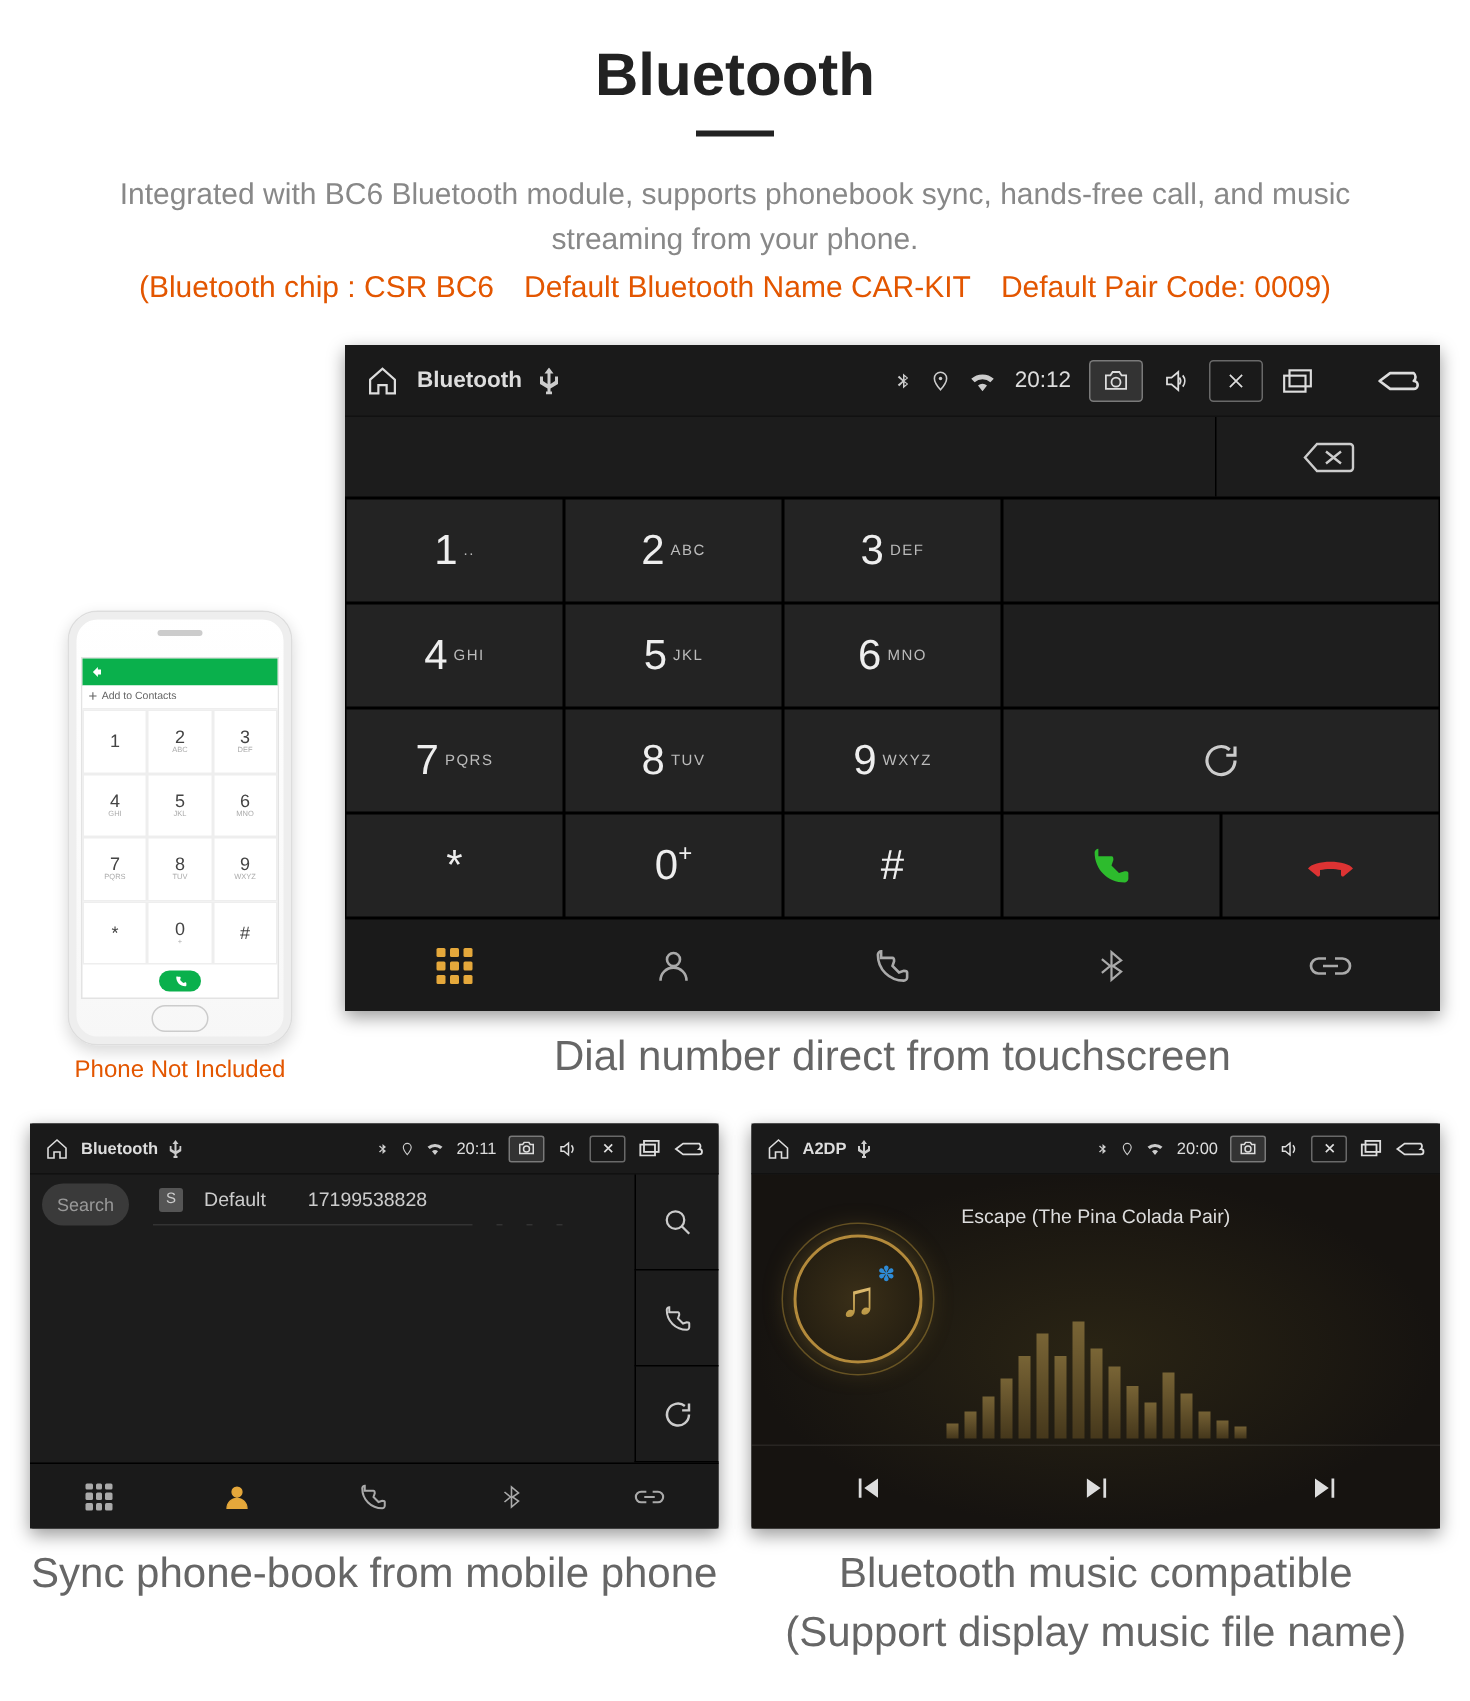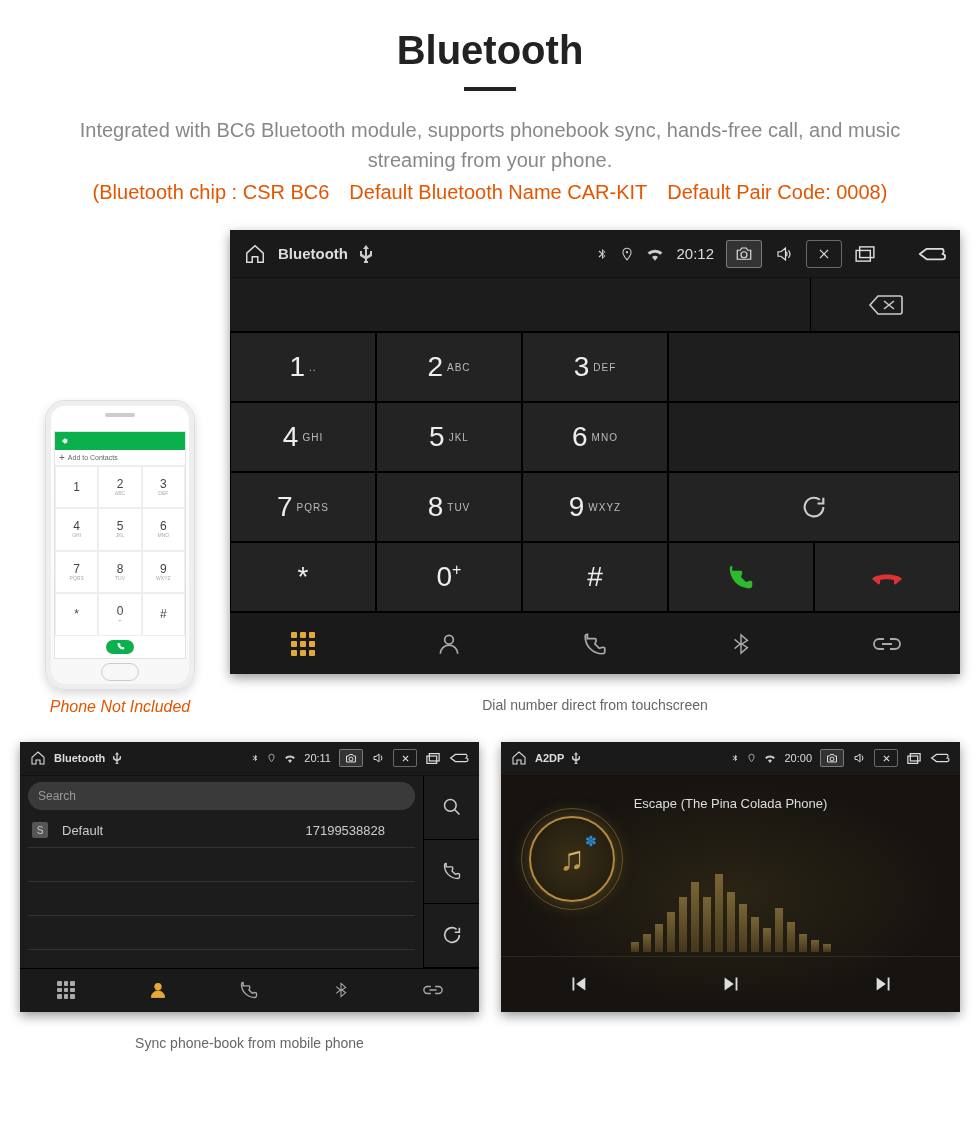--- a/index.html
+++ b/index.html
@@ -5,21 +5,21 @@
   * { margin:0; padding:0; box-sizing:border-box; font-family:Arial,Helvetica,sans-serif; }
   body { background:#fff; width:980px; height:1134px; position:relative; color:#444; }
 
   .title { text-align:center; font-size:40px; font-weight:700; margin-top:28px; color:#222; }
   .title-underline { width:52px; height:4px; background:#222; margin:14px auto 24px; }
   .subtitle { text-align:center; font-size:20px; color:#888; line-height:1.5; padding:0 60px; }
   .specs { text-align:center; font-size:20px; color:#e35600; margin-top:6px; }
 
   .main-row { display:flex; align-items:flex-end; margin-top:26px; padding:0 20px 0 30px; gap:20px; }
   .phone-wrap { text-align:center; flex:0 0 180px; }
-  .phone-caption { color:#e35600; font-size:16px; margin-top:8px;font-style:italic; }
+  .phone-caption { color:#e35600; font-size:16px; margin-top:8px; }
   .phone-body { width:150px; height:290px; border-radius:20px; background:linear-gradient(#fff,#f7f7f7); border:1px solid #ddd; box-shadow:0 4px 10px rgba(0,0,0,.15),inset 0 0 0 5px #eee; position:relative; margin:0 auto; }
   .phone-speaker { position:absolute; top:12px; left:50%; transform:translateX(-50%); width:30px; height:4px; border-radius:3px; background:#ccc; }
   .phone-home { position:absolute; bottom:8px; left:50%; transform:translateX(-50%); width:38px; height:18px; border-radius:10px; border:1px solid #ccc; }
   .phone-screen { position:absolute; top:30px; bottom:30px; left:8px; right:8px; background:#fff; border:1px solid #e3e3e3; display:flex; flex-direction:column; font-size:8px; }
   .ps-header { background:#0ab04c; height:18px; display:flex; align-items:center; color:#fff; padding:0 4px; }
   .ps-add { background:#fff; height:16px; display:flex; align-items:center; padding:0 4px; color:#666; border-bottom:1px solid #eee; font-size:7px; }
   .ps-add span:first-child{ margin-right:3px; font-size:10px; }
   .ps-keys { flex:1; display:grid; grid-template-columns:repeat(3,1fr); }
   .ps-key { display:flex; flex-direction:column; align-items:center; justify-content:center; border:0.5px solid #eee; color:#444; }
   .ps-key .d{ font-size:12px; font-weight:500; line-height:1; }
@@ -49,29 +49,29 @@
   .kcell.call svg path{ fill:#2dbb2d; }
   .kcell.end svg path{ fill:#d33; }
   .navtabs { height:62px; display:grid; grid-template-columns:repeat(5,1fr); border-top:1px solid #000; background:#1a1a1a; }
   .navtabs.small{ height:44px; }
   .ntab{ display:flex; align-items:center; justify-content:center; cursor:pointer; }
   .ntab.active svg *{ fill:#e5a83b; stroke:#e5a83b; }
   .grid9{ width:24px; height:24px; display:grid; grid-template-columns:repeat(3,1fr); grid-template-rows:repeat(3,1fr); gap:3px; }
   .grid9 span{ background:#e5a83b; border-radius:1px; }
   .grid9.grey span{ background:#aaa; }
 
-  .caption { text-align:center; font-size:14px; color:#666; margin-top:22px; line-height:1.4; }
+  .caption { text-align:center; font-size:28px; color:#666; margin-top:10px; line-height:1.4; }
 
   .bottom-row { display:flex; gap:22px; padding:26px 20px 0; }
   .bottom-col { flex:1; display:flex; flex-direction:column; }
   .sub-unit { height:270px; display:flex; flex-direction:column; }
 
   
   .pb-body{ flex:1; display:flex; }
-  .pb-left{ flex:1; display:flex; flex-direction:column; }
+  .pb-left{ flex:1; display:flex; flex-direction:row; }
   .pb-search{ height:28px; margin:6px 8px 4px; background:#3a3a3a; border-radius:14px; display:flex; align-items:center; padding:0 10px; color:#999; font-size:12px; }
   .pb-row{ height:34px; margin:0 8px; border-bottom:1px solid #333; display:flex; align-items:center; gap:14px; color:#ccc; font-size:13px; padding-left:4px; }
   .pb-row .tag{ width:16px; height:16px; background:#555; display:flex; align-items:center; justify-content:center; font-size:10px; border-radius:2px;}
   .pb-side{ width:56px; display:flex; flex-direction:column; }
   .pb-side .sbtn{ flex:1; display:flex; align-items:center; justify-content:center; border-left:1px solid #000; border-bottom:1px solid #000; cursor:pointer; }
 
   
   .music-body{ flex:1; position:relative; background:radial-gradient(ellipse at center,#2a2414 0%,#161310 70%); overflow:hidden; }
   .music-track{ text-align:center; font-size:13px; color:#ddd; padding:20px 4px 0; }
   .music-icon{ position:absolute; left:28px; top:40px; width:86px; height:86px; border-radius:50%; border:2px solid #b38a3b; display:flex; align-items:center; justify-content:center; background:radial-gradient(#3a2f18,#1e190f); box-shadow:0 0 20px rgba(200,160,60,.35); }
@@ -84,21 +84,21 @@
   .controls .cbtn{ cursor:pointer; }
 
   svg{ display:block; }
 </style>
 </head>
 <body>
 
 <h1 class="title">Bluetooth</h1>
 <div class="title-underline"></div>
 <p class="subtitle">Integrated with BC6 Bluetooth module, supports phonebook sync, hands-free call, and music streaming from your phone.</p>
-<p class="specs">(Bluetooth chip : CSR BC6 Default Bluetooth Name CAR-KIT Default Pair Code: 0008)</p>
+<p class="specs">(Bluetooth chip : CSR BC6 Default Bluetooth Name CAR-KIT Default Pair Code: 0009)</p>
 
 <div class="main-row">
 
   <div class="phone-wrap">
     <div class="phone-body">
       <div class="phone-speaker"></div>
       <div class="phone-screen">
         <div class="ps-header">
           <svg width="10" height="10" viewBox="0 0 24 24">
               <path fill="#fff" d="M15 4l-8 8 8 8v-4h5v-8h-5z"></path>
@@ -537,21 +537,21 @@
               <rect x="6" y="1" width="16" height="12" fill="none" stroke="#ddd" stroke-width="2"></rect>
             </svg>
           </span>
         <span class="sb-icon">
             <svg width="20" height="12" viewBox="0 0 32 20">
               <path fill="none" stroke="#ddd" stroke-width="2" d="M28 4H10L2 10l8 6h18a3 3 0 000-6 4 4 0 000-6z"></path>
             </svg>
           </span>
       </div>
       <div class="music-body">
-        <div class="music-track">Escape (The Pina Colada Phone)</div>
+        <div class="music-track">Escape (The Pina Colada Pair)</div>
         <div class="music-icon">
           <span class="m-note">♫<span class="bt">✽</span></span>
         </div>
         <div class="eq" id="eq">
             <span style="height: 10px;"></span>
             <span style="height: 18px;"></span>
             <span style="height: 28px;"></span>
             <span style="height: 40px;"></span>
             <span style="height: 55px;"></span>
             <span style="height: 70px;"></span>
@@ -579,15 +579,18 @@
               </svg>
             </span>
           <span class="cbtn">
               <svg width="26" height="22" viewBox="0 0 24 24">
                 <path fill="#ddd" d="M4 5l10 7-10 7zM16 5h2v14h-2z"></path>
               </svg>
             </span>
         </div>
       </div>
     </div>
+    <div class="caption">
+      <span>Bluetooth music compatible</span><br><span>(Support display music file name)</span>
+    </div>
   </div>
 
 </div>
 
 </body></html>

